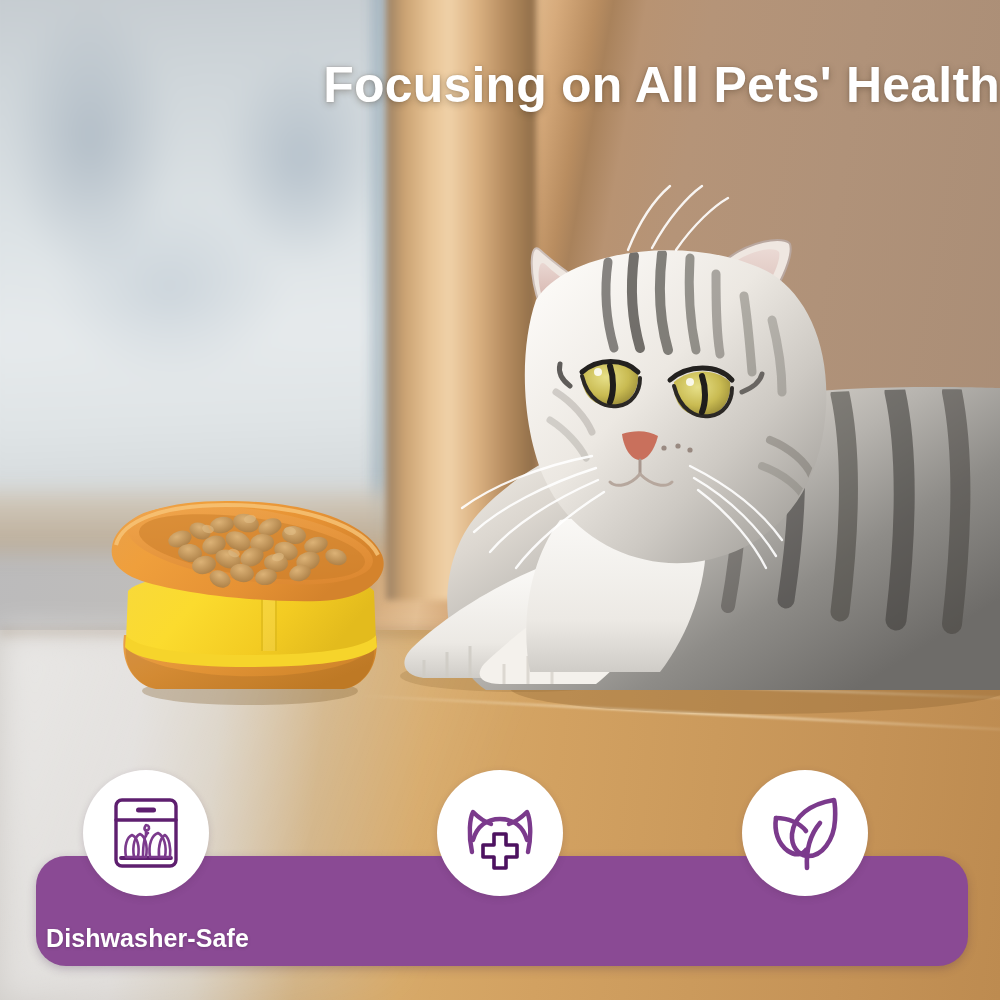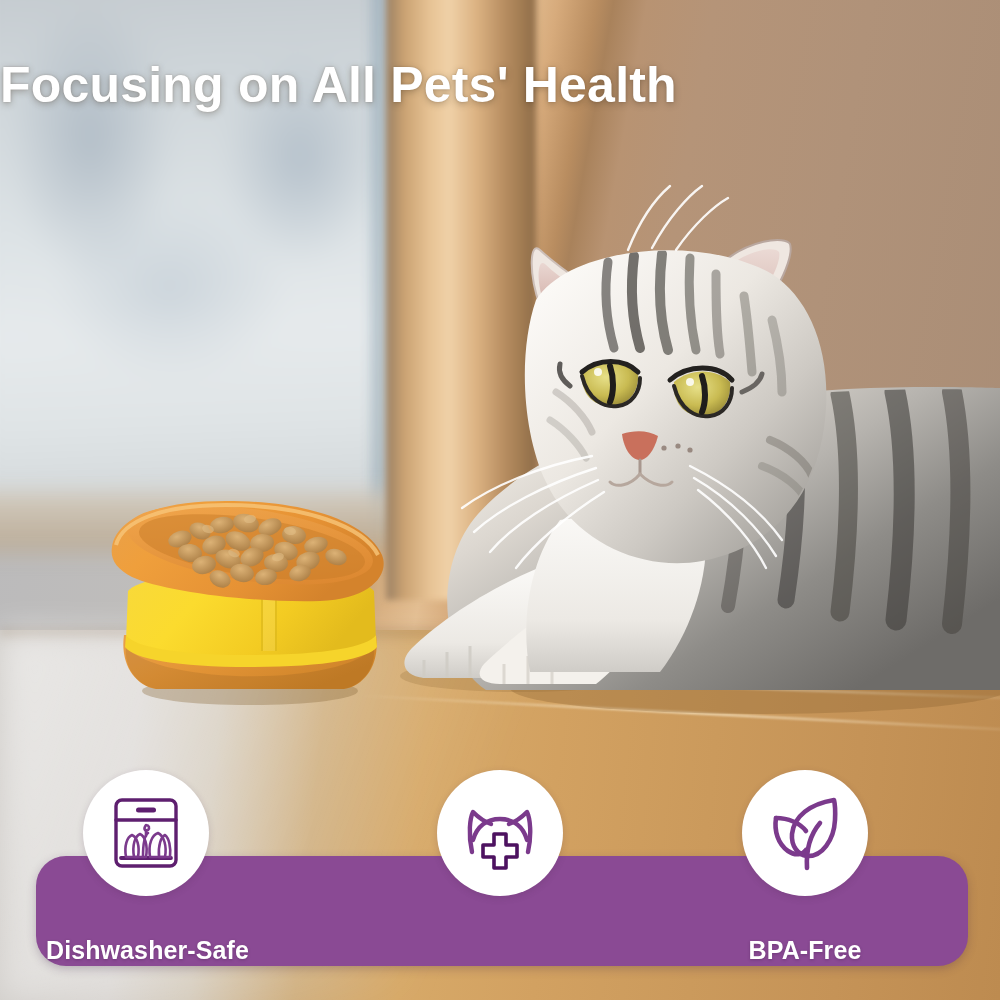--- a/index.html
+++ b/index.html
@@ -109,21 +109,21 @@
   .cat { position: absolute; left: 0; top: 0; width: 1000px; height: 1000px; }
 
   
   .bowl { position: absolute; left: 100px; top: 495px; width: 300px; height: 210px; }
 
   
   .title {
     position: absolute;
     left: 0; top: 56px;
     width: 1000px;
-    text-align: left;
+    text-align: right;
     color: #ffffff;
     font-size: 50px;
     font-weight: bold;
     letter-spacing: .2px;
     text-shadow: 0 2px 7px rgba(60,45,30,.35), 0 0 2px rgba(80,60,40,.25);
     font-family: "Liberation Sans", "DejaVu Sans", sans-serif;
   }
 
   
   .banner {
@@ -154,21 +154,21 @@
     border-radius: 50%;
     background: #ffffff;
     display: flex;
     align-items: center;
     justify-content: center;
     box-shadow: 0 2px 7px rgba(70,40,70,.18);
   }
   .badge svg { display: block; }
 
   .feature-label {
-    margin-top: 40px;
+    margin-top: 28px;
     color: #ffffff;
     font-size: 25px;
     font-weight: bold;
     letter-spacing: .1px;
     text-shadow: 0 1px 3px rgba(60,25,70,.35);
     white-space: nowrap;
   }
 </style>
 </head>
 <body>
@@ -436,16 +436,15 @@
       <div class="badge">
         <svg width="86" height="86" viewBox="0 0 86 86">
           <g fill="none" stroke="#7b3a8c" stroke-width="4.6" stroke-linecap="round" stroke-linejoin="round">
             <path d="M72 10 C48 14 32 26 30 44 C29 56 36 65 45 66 C60 67 72 50 73 30 C73.4 22 73 14 72 10 Z"></path>
             <path d="M14 28 C12 41 16 54 26 61 C33 66 41 65 44 60"></path>
             <path d="M14 28 C26 28 38 33 44 41"></path>
             <path d="M45 78 C44 62 47 46 58 33"></path>
           </g>
         </svg>
       </div>
-      <div class="feature-label">BPA-Free</div>
     </div>
   </div>
 </div>
 
 </body></html>

